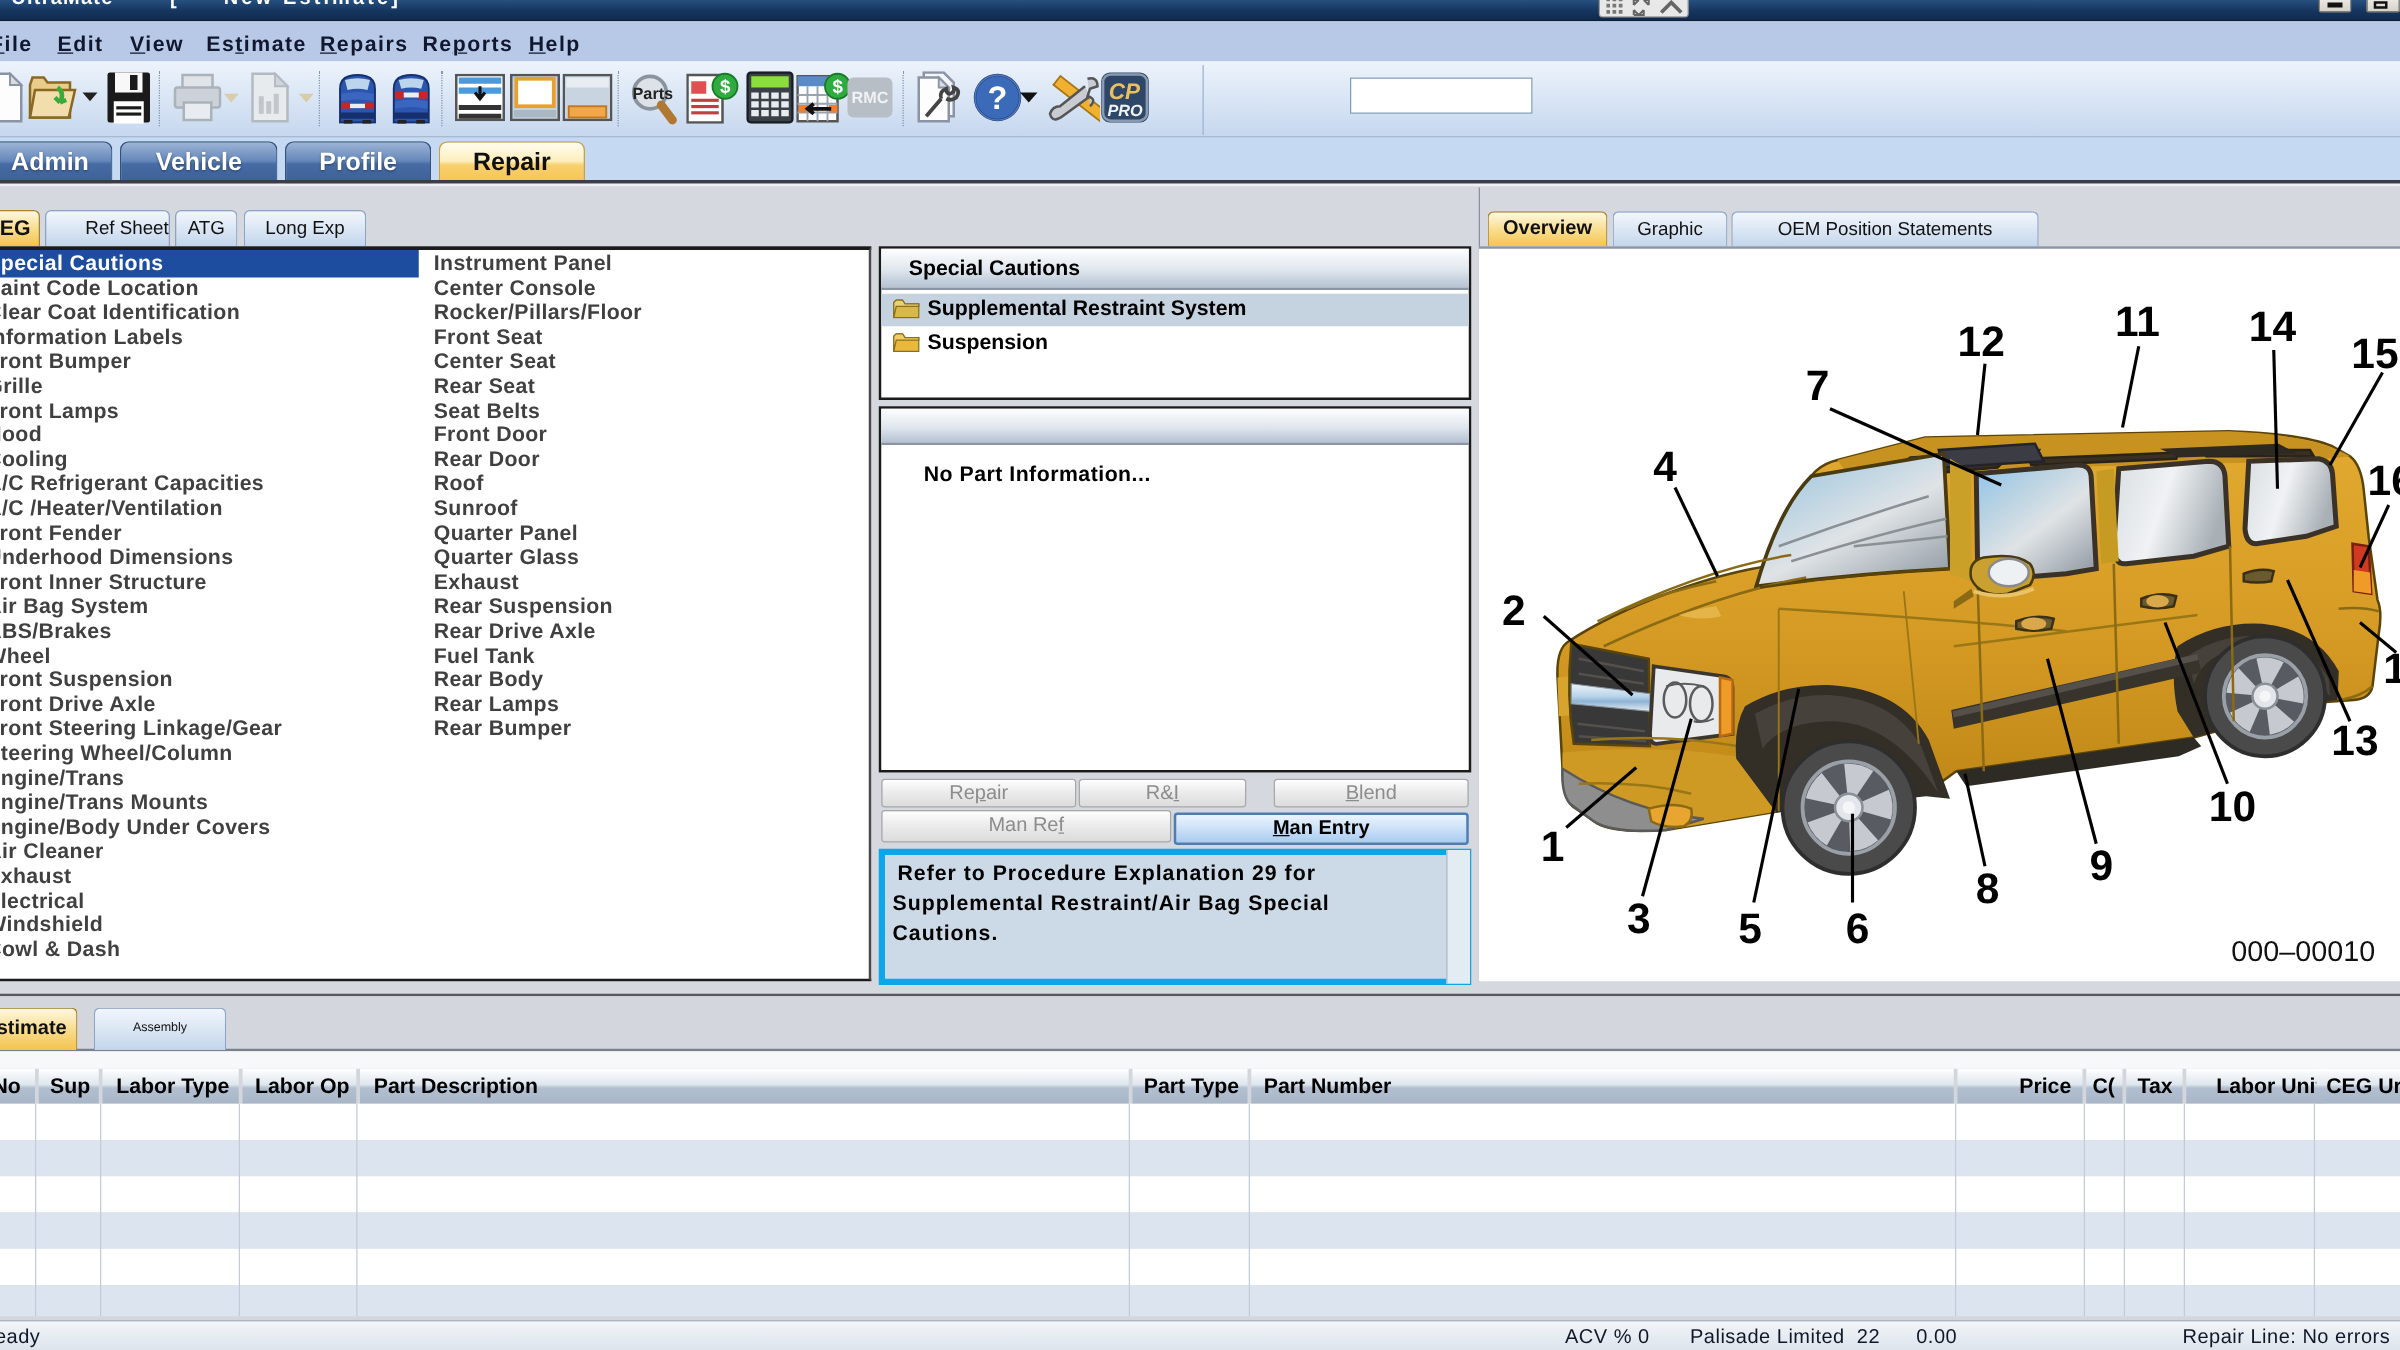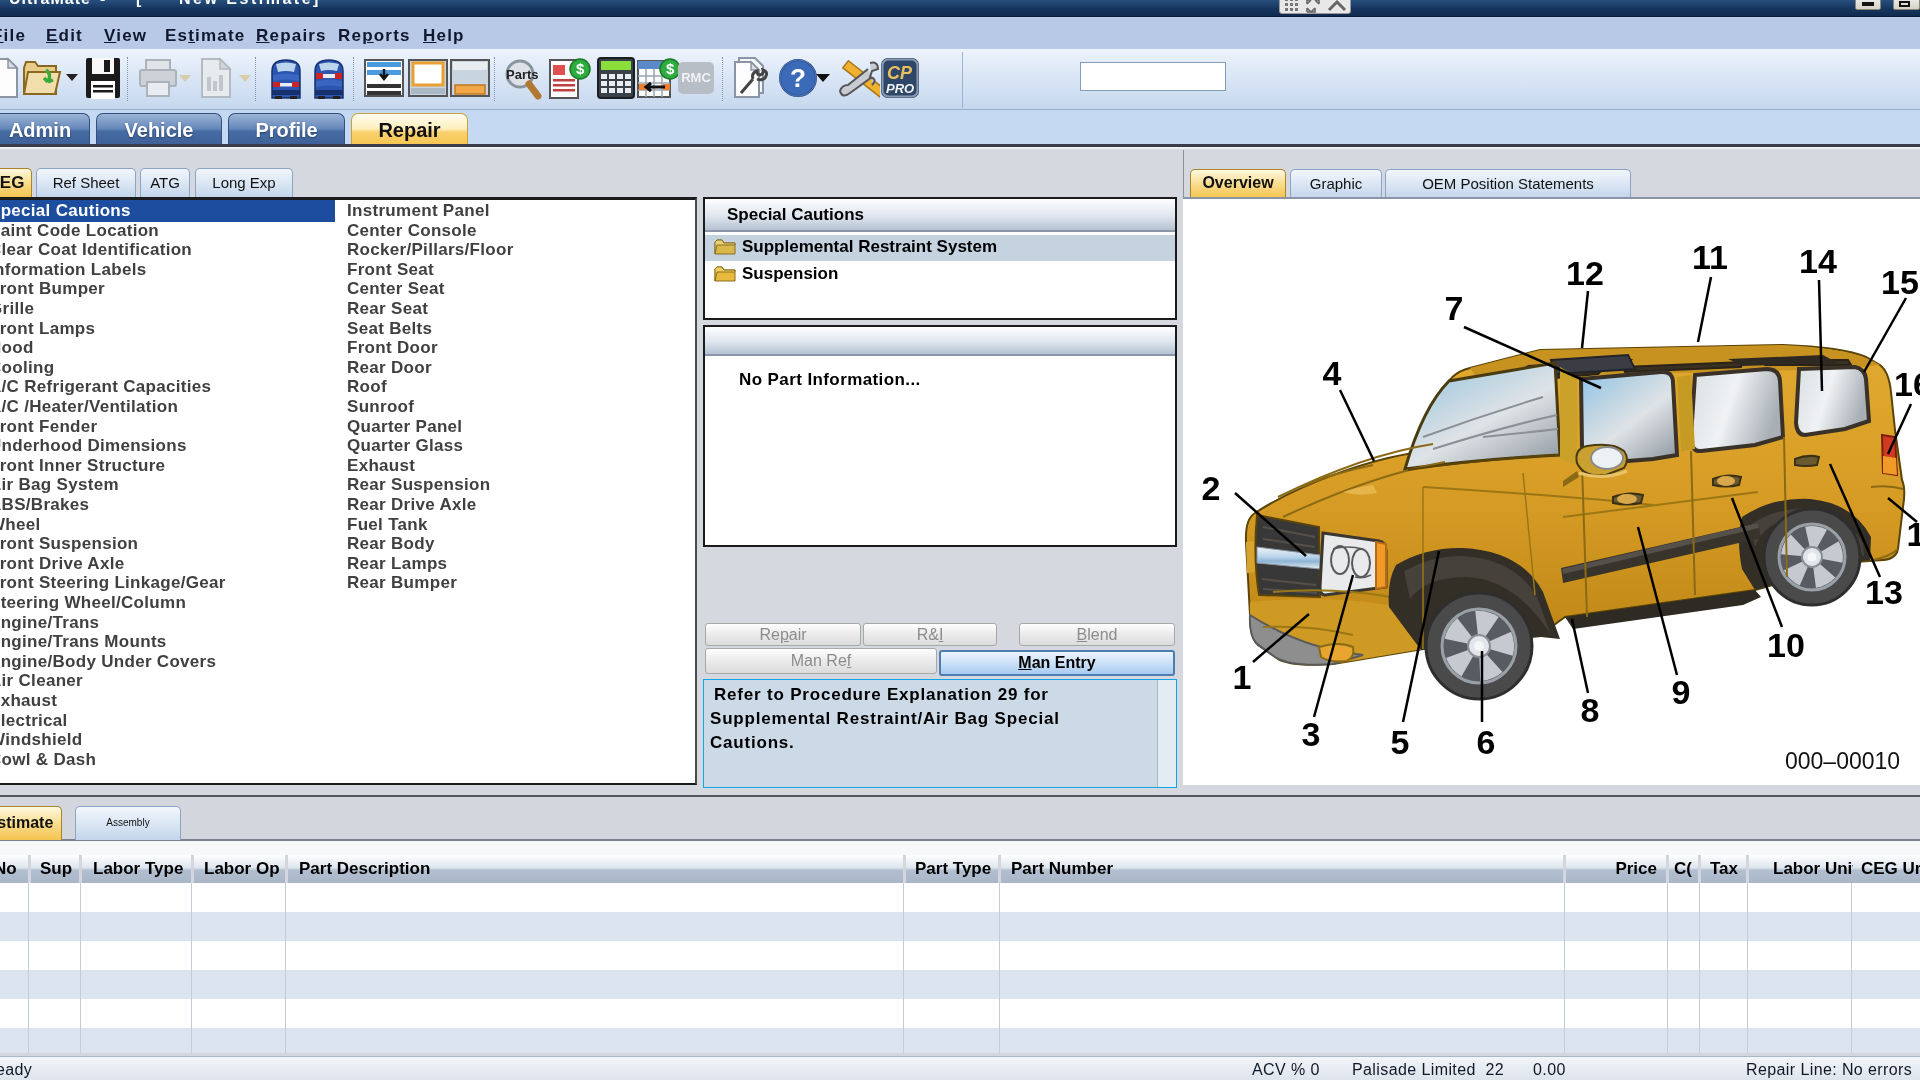--- a/index.html
+++ b/index.html
@@ -42,21 +42,21 @@
 #leftpanel { left:0; top:197px; width:697px; height:588px; background:#fff; border-top:3px solid #1b1b1b; border-right:2px solid #4a4a4a; border-bottom:2px solid #1b1b1b; }
 .lrow { position:absolute; white-space:nowrap; font-weight:bold; font-size:17px; letter-spacing:0.3px; color:#404040; }
 #selrow { position:absolute; left:0; top:0; width:335px; height:22px; background:#1d4d9f; }
 
 
 .midbox { background:#fff; border:2px solid #1b1b1b; }
 .midhdr { background:linear-gradient(#fefefe, #dfe6ee 55%, #b5c2d2); border-bottom:2px solid #8a96a6; }
 .folder { position:absolute; width:22px; height:16px; }
 .btn3 { position:absolute; top:0; height:23px; background:linear-gradient(#fefefe,#ececec 45%,#dcdcdc); border:1px solid #a8a8a8; border-radius:3px; color:#8c8c8c; font-size:16px; text-align:center; }
 #manentry { background:linear-gradient(#eaf4fe,#cfe3f8 45%,#a8cbf0); border:2px solid #4d7db2; color:#000; font-weight:bold; }
-#midtext { left:703px; top:679px; width:474px; height:109px; background:#ccd9e6; border:1px solid #0ea5e9; font-weight:bold; font-size:17px; letter-spacing:0.8px; color:#000; padding:3px 6px; line-height:24px; }
+#midtext { left:703px; top:679px; width:474px; height:109px; background:#ccd9e6; border:5px solid #0ea5e9; font-weight:bold; font-size:17px; letter-spacing:0.8px; color:#000; padding:3px 6px; line-height:24px; }
 
 
 #rightpanel { left:1183px; top:150px; width:737px; height:635px; background:#d5d8df; border-left:1px solid #8a919c; }
 #rpwhite { left:1183px; top:197px; width:737px; height:588px; background:#fff; border-top:2px solid #8a96a6; }
 
 
 #bottombg { left:0; top:797px; width:1920px; height:259px; background:#d4d6dd; }
 #bottomline { left:0; top:839px; width:1920px; height:2px; background:#7a818c; }
 #btmwhite { left:0; top:841px; width:1920px; height:14px; background:#f6f8fa; }
 .btab { top:805px; height:34px; border-radius:5px 5px 0 0; text-align:center; font-size:10px; color:#111; }
@@ -281,21 +281,21 @@
   <div id="tinput" class="abs"></div>
   <div id="maintabs" class="abs"></div>
   <div class="mtab blue abs" style="left:-10px;top:113px;width:100px;line-height:32px;">Admin</div>
   <div class="mtab blue abs" style="left:96px;top:113px;width:126px;line-height:32px;">Vehicle</div>
   <div class="mtab blue abs" style="left:228px;top:113px;width:117px;line-height:32px;">Profile</div>
   <div class="mtab gold abs" style="left:351px;top:113px;width:117px;line-height:32px;">Repair</div>
   <div id="maintabline" class="abs"></div>
   <div id="contentbg" class="abs" style="left:0;top:147px;width:1920px;height:650px;background:#d5d8df;border-top:2px solid #eef0f3;"></div>
   <div class="abs" style="left:0;top:795px;width:1920px;height:2px;background:#55565e;"></div>
   <div class="subtab gold abs" style="left:-20px;top:168px;width:52px;line-height:27px;">CEG</div>
-  <div class="subtab blue abs" style="left:36px;top:168px;width:100px;line-height:27px;">Ref Sheet</div>
+  <div class="subtab blue abs" style="left:36px;top:168px;width:100px;line-height:27px;text-align:right;">Ref Sheet</div>
   <div class="subtab blue abs" style="left:140px;top:168px;width:50px;line-height:27px;">ATG</div>
   <div class="subtab blue abs" style="left:195px;top:168px;width:98px;line-height:27px;">Long Exp</div>
   <div id="leftpanel" class="abs">
     <div id="selrow"></div>
     <div class="lrow" style="left:-11px;top:1px;color:#fff;z-index:2;">Special Cautions</div>
     <div class="lrow" style="left:-11px;top:21px;">Paint Code Location</div>
     <div class="lrow" style="left:-11px;top:40px;">Clear Coat Identification</div>
     <div class="lrow" style="left:-11px;top:60px;">Information Labels</div>
     <div class="lrow" style="left:-11px;top:79px;">Front Bumper</div>
     <div class="lrow" style="left:-11px;top:99px;">Grille</div>
@@ -352,21 +352,21 @@
         <path d="M1 3 L1 15 L21 15 L21 4 L10 4 L8 1 L3 1 Z" fill="#d8b84a" stroke="#8a6f1c"></path>
         <path d="M1 15 L3 6 L21 6 L21 4 L10 4 L8 1 L3 1 L1 3 Z" fill="#e8cf7a" stroke="#8a6f1c"></path>
       </svg>
     <div class="abs" style="left:37px;top:38px;font-weight:bold;font-size:17px;">Supplemental Restraint System</div>
     <svg class="folder" style="left:9px;top:67px;" viewBox="0 0 22 16">
         <path d="M1 3 L1 15 L21 15 L21 4 L10 4 L8 1 L3 1 Z" fill="#e8b93c" stroke="#8a6f1c"></path>
         <path d="M1 15 L3 6 L21 6 L21 4 L10 4 L8 1 L3 1 L1 3 Z" fill="#f2ce62" stroke="#8a6f1c"></path>
       </svg>
     <div class="abs" style="left:37px;top:65px;font-weight:bold;font-size:17px;">Suspension</div>
   </div>
-  <div class="midbox abs" style="left:703px;top:325px;width:474px;height:222px;">
+  <div class="midbox abs" style="left:703px;top:325px;width:474px;height:293px;">
     <div class="midhdr abs" style="left:0;top:0;width:470px;height:29px;"></div>
     <div class="abs" style="left:34px;top:43px;font-weight:bold;font-size:17px;letter-spacing:0.4px;">No Part Information...</div>
   </div>
   <div class="btn3 abs" style="left:705px;top:623px;width:156px;line-height:21px;">Re<u>p</u>air</div>
   <div class="btn3 abs" style="left:863px;top:623px;width:134px;line-height:21px;">R&amp;<u>I</u></div>
   <div class="btn3 abs" style="left:1019px;top:623px;width:156px;line-height:21px;"><u>B</u>lend</div>
   <div class="btn3 abs" style="left:705px;top:648px;width:232px;height:26px;line-height:24px;">Man Re<u>f</u></div>
   <div class="btn3 abs" id="manentry" style="left:939px;top:650px;width:236px;height:26px;line-height:22px;"><u>M</u>an Entry</div>
   <div id="midtext" class="abs"><span style="padding-left:4px;">Refer to Procedure Explanation 29 for</span><br>Supplemental Restraint/Air Bag Special<br>Cautions.</div>
   <div class="abs" style="left:1157px;top:680px;width:19px;height:107px;background:#e3ecf3;border-left:1px solid #aab6c4;"></div>

